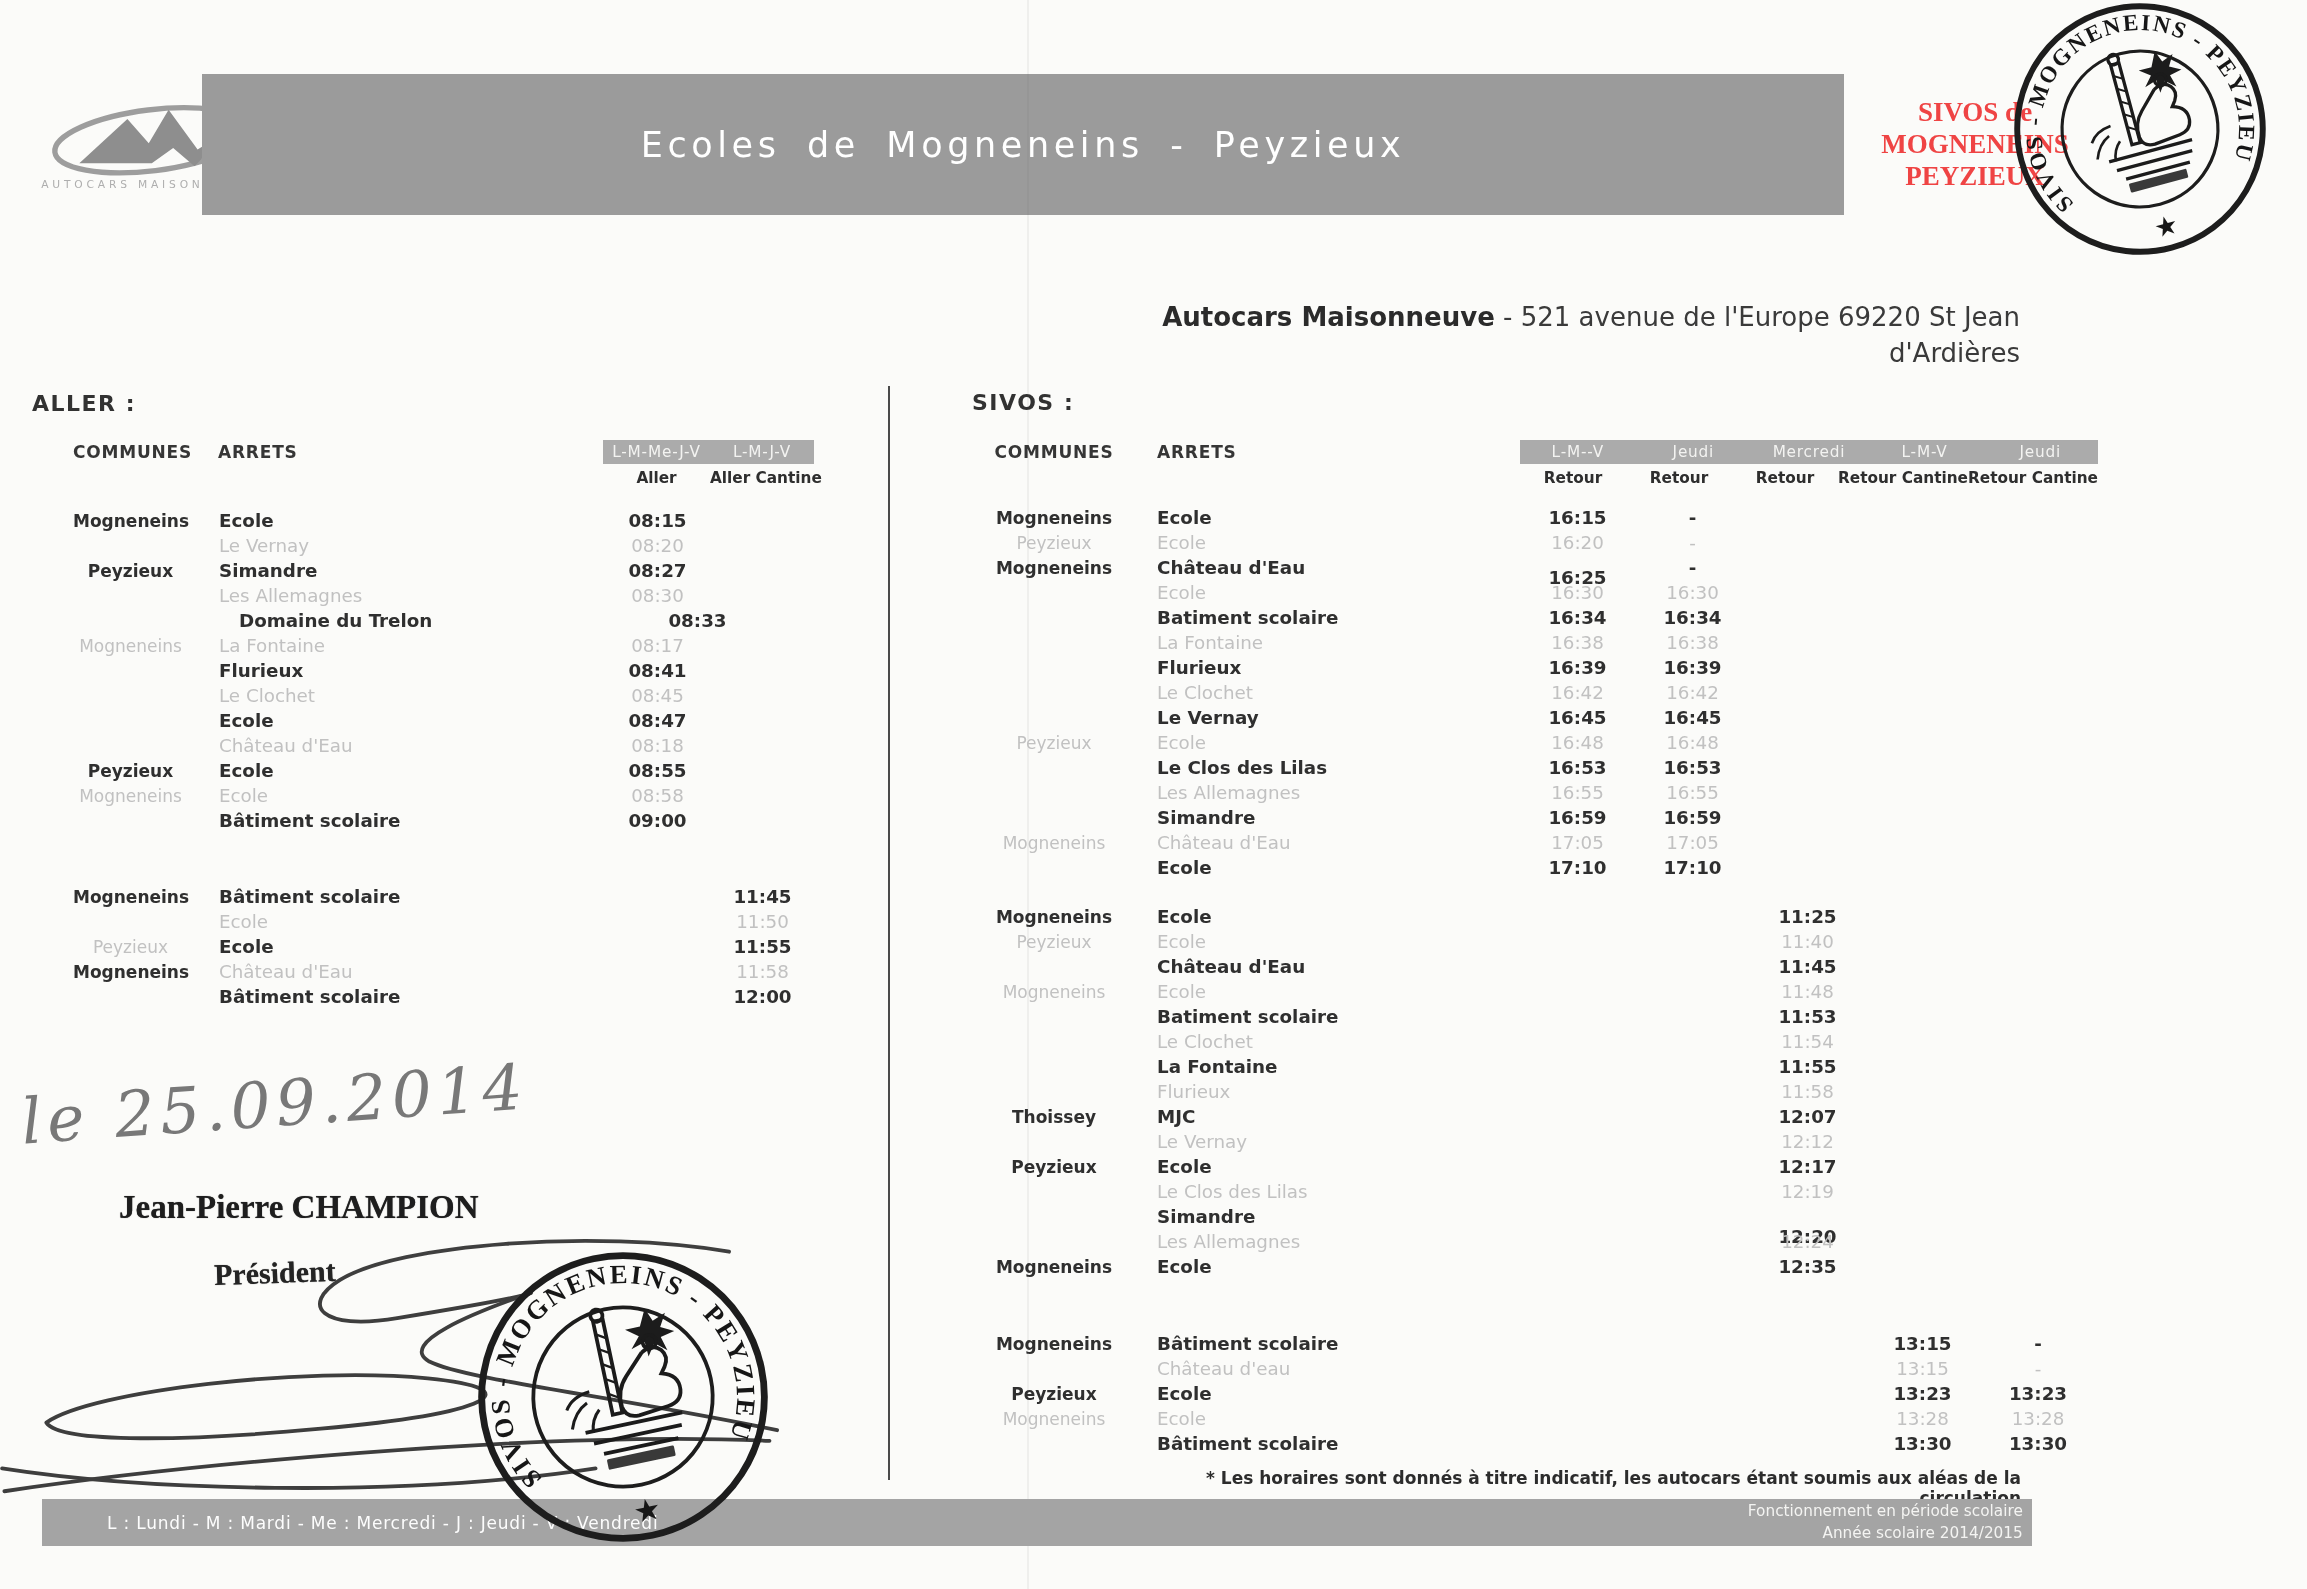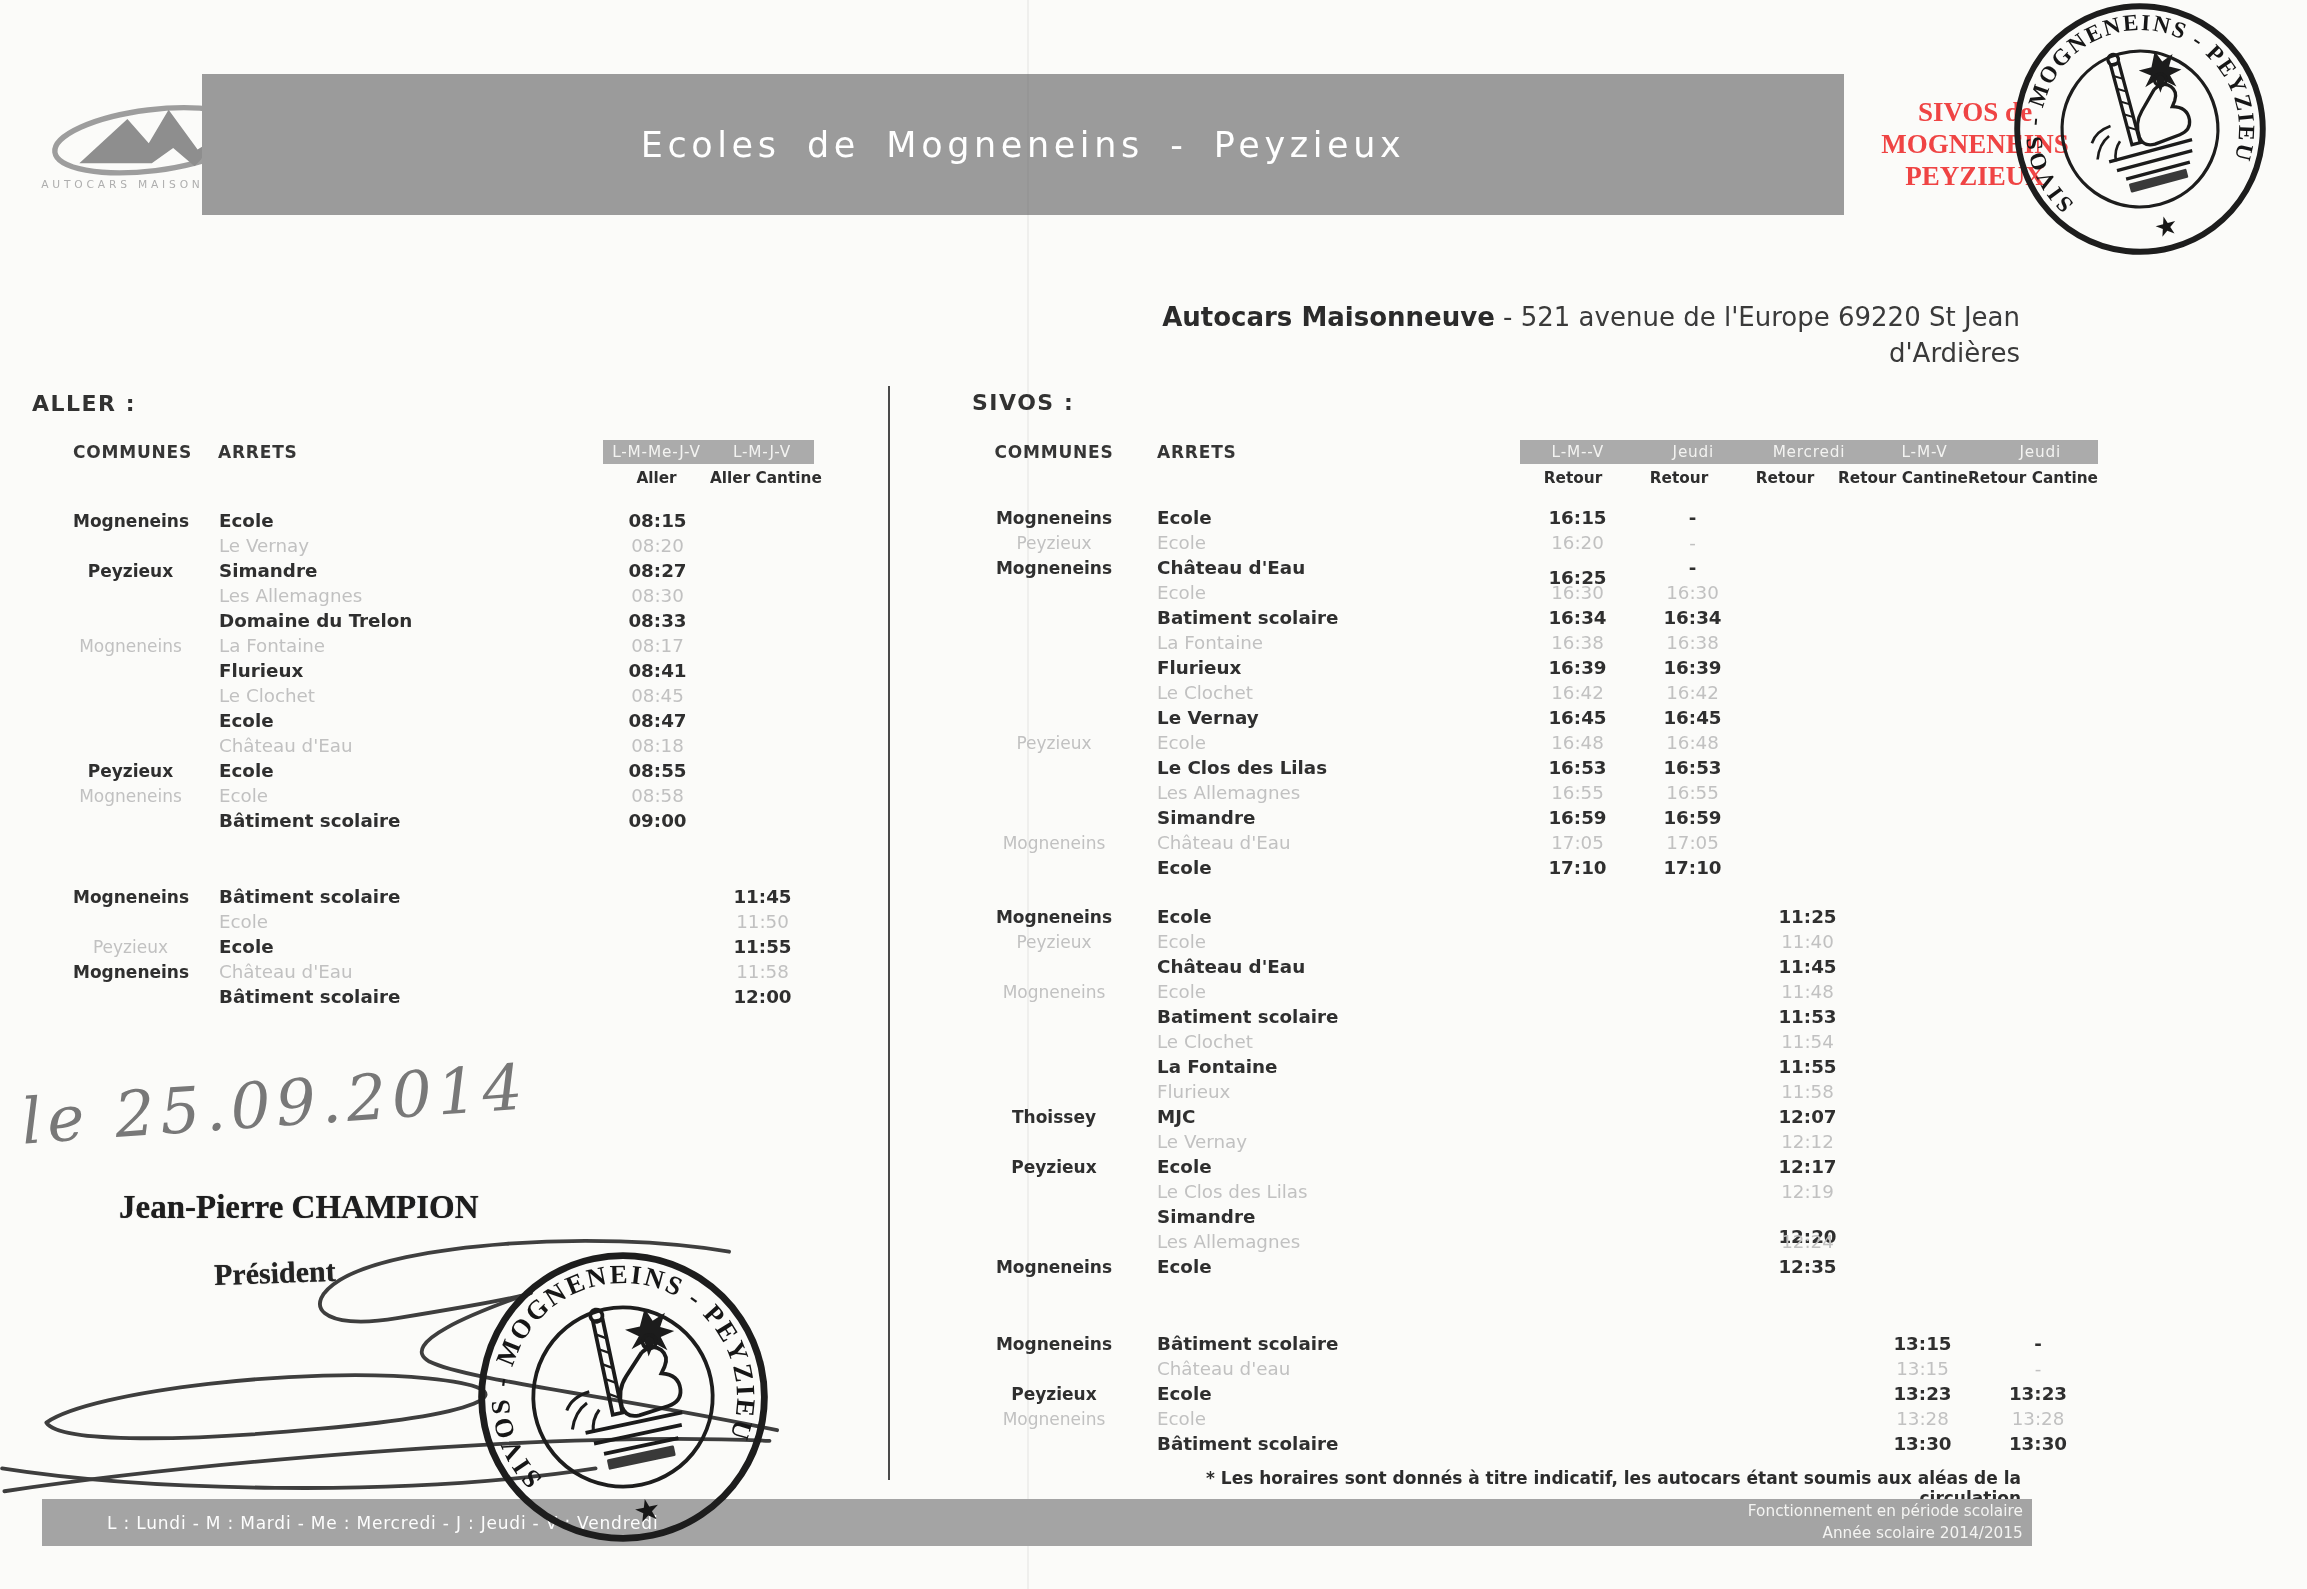--- a/index.html
+++ b/index.html
@@ -142,21 +142,21 @@
         <span class="cell stop strong" style="width: 416px;">Simandre</span>
         <span class="cell time strong" style="width: 107px;">08:27</span>
         <span class="cell time strong" style="width: 103px;"></span>
       </div>
       <div class="trow" style="height: 25px;">
         <span class="cell commune strong" style="width: 115px;"></span>
         <span class="cell stop dim" style="width: 416px;">Les Allemagnes</span>
         <span class="cell time dim" style="width: 107px;">08:30</span>
         <span class="cell time dim" style="width: 103px;"></span>
       </div>
-      <div class="trow" style="height: 25px;">
+      <div class="trow" style="height: 25px; gap: 20px;">
         <span class="cell commune strong" style="width: 115px;"></span>
         <span class="cell stop strong" style="width: 416px;">Domaine du Trelon</span>
         <span class="cell time strong" style="width: 107px;">08:33</span>
         <span class="cell time strong" style="width: 103px;"></span>
       </div>
       <div class="trow" style="height: 25px;">
         <span class="cell commune dim" style="width: 115px;">Mogneneins</span>
         <span class="cell stop dim" style="width: 416px;">La Fontaine</span>
         <span class="cell time dim" style="width: 107px;">08:17</span>
         <span class="cell time dim" style="width: 103px;"></span>

